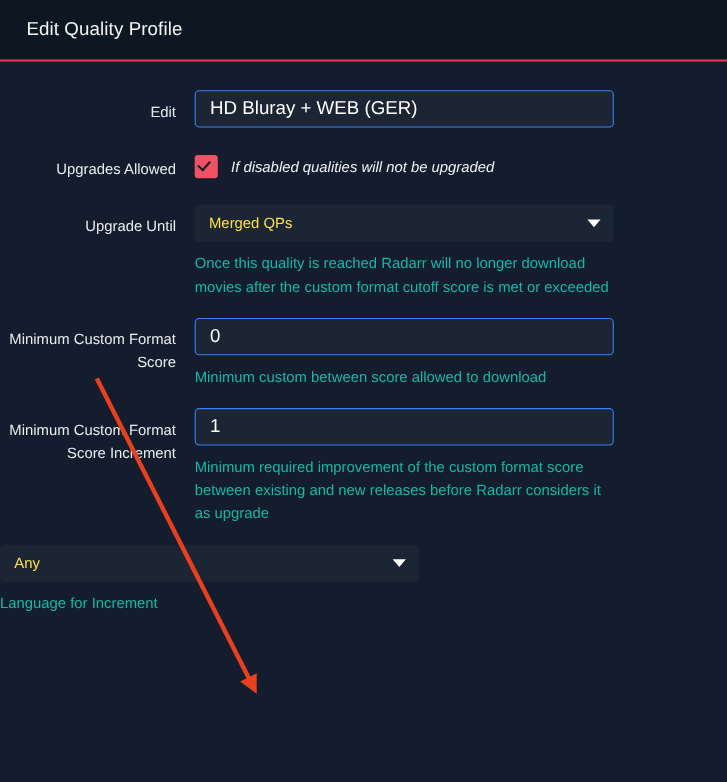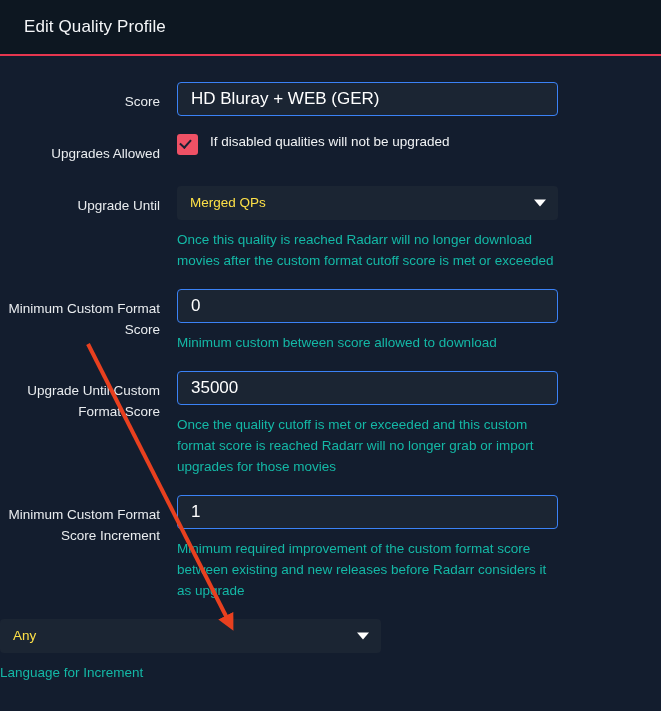--- a/index.html
+++ b/index.html
@@ -112,21 +112,23 @@
     color: #14b8a6;
     font-size: 13.5px;
     line-height: 21px;
     width: 381px;
     margin-top: 9px;
   }
 
   
   .checkbox-row {
     display: flex;
+    align-items: center;
     height: 34px;
+    font-style: italic;
   }
   .checkbox {
     width: 21px;
     height: 21px;
     background: #ef5165;
     border-radius: 3px;
     position: relative;
     flex: 0 0 21px;
   }
   .checkbox .tick {
@@ -160,21 +162,21 @@
 
 <div id="app">
 
   <div class="modal-header">
     <div class="modal-title">Edit Quality Profile</div>
   </div>
 
   <div class="modal-body">
 
     <div class="form-group">
-      <div class="form-label">Score</div>
+      <div class="form-label">Edit</div>
       <div class="form-control-wrap">
         <input class="input-box" type="text" value="HD Bluray + WEB (GER)" style="">
       </div>
     </div>
 
     <div class="form-group">
       <div class="form-label">Upgrades Allowed</div>
       <div class="form-control-wrap">
         <div class="checkbox-row">
           <div class="checkbox">
@@ -197,27 +199,20 @@
     </div>
 
     <div class="form-group">
       <div class="form-label">Minimum Custom Format Score</div>
       <div class="form-control-wrap">
         <input class="input-box" type="text" value="0" style="">
         <div class="help-text">Minimum custom between score allowed to download</div>
       </div>
     </div>
 
-    <div class="form-group">
-      <div class="form-label">Upgrade Until Custom Format Score</div>
-      <div class="form-control-wrap">
-        <input class="input-box" type="text" value="35000" style="">
-        <div class="help-text">Once the quality cutoff is met or exceeded and this custom format score is reached Radarr will no longer grab or import upgrades for those movies</div>
-      </div>
-    </div>
 
     <div class="form-group">
       <div class="form-label">Minimum Custom Format Score Increment</div>
       <div class="form-control-wrap">
         <input class="input-box" type="text" value="1" style="">
         <div class="help-text">Minimum required improvement of the custom format score between existing and new releases before Radarr considers it as upgrade</div>
       </div>
     </div>
 
     <div class="form-group">

